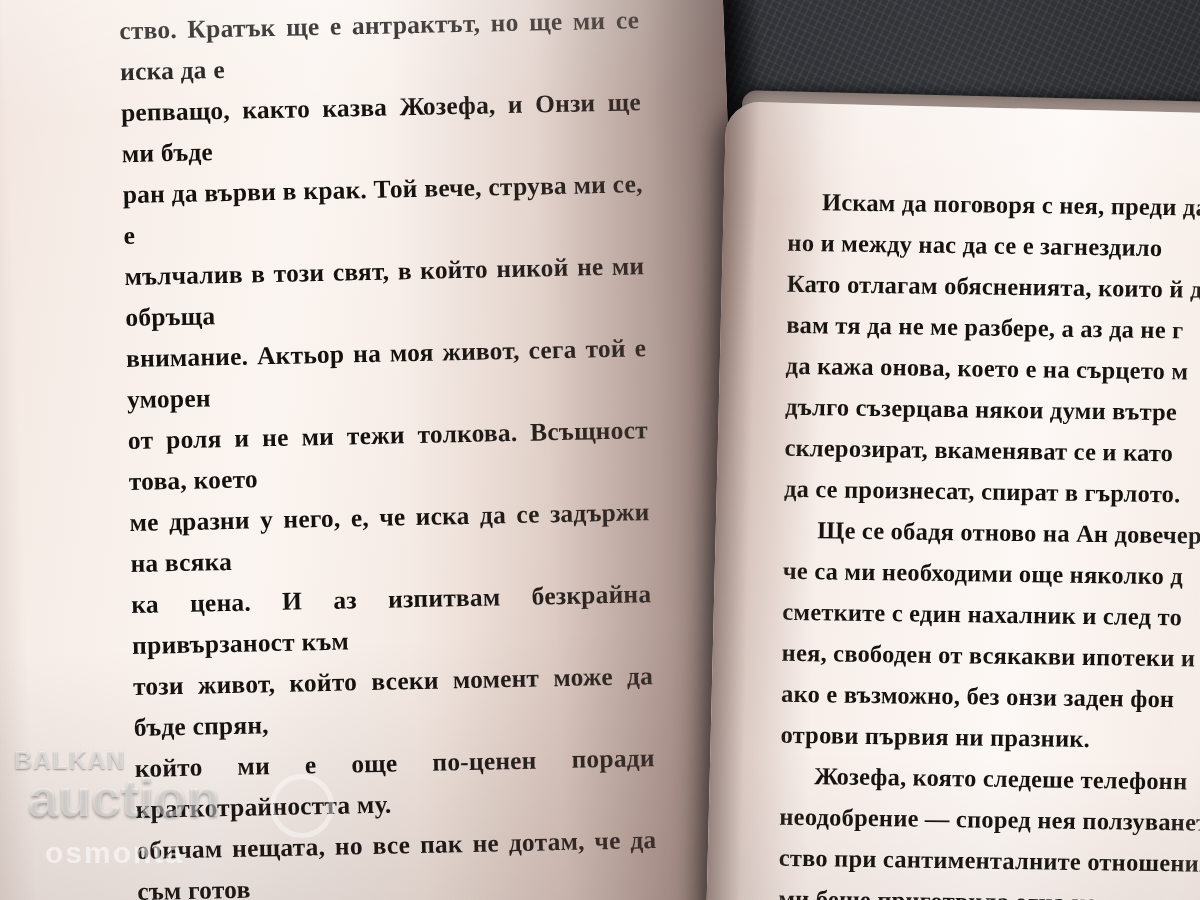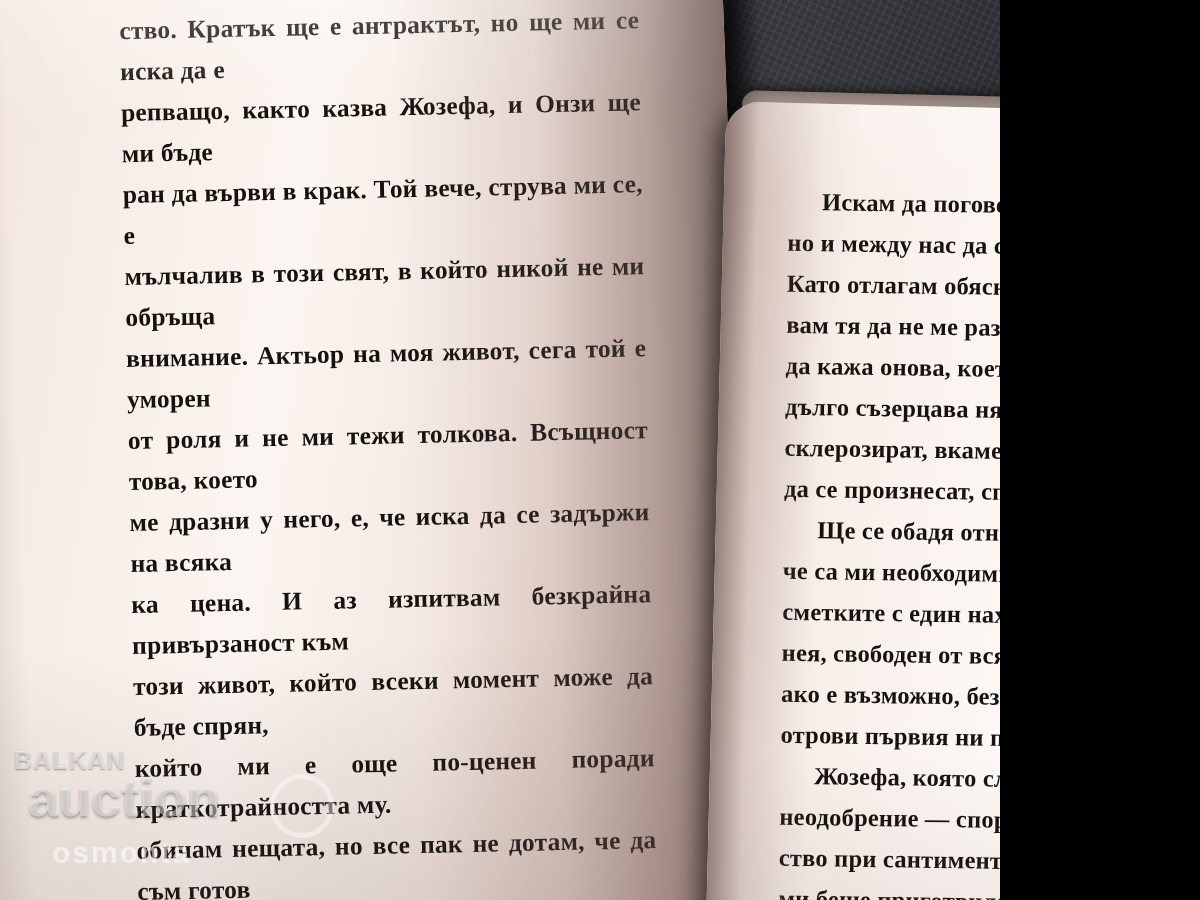--- a/index.html
+++ b/index.html
@@ -2,21 +2,21 @@
 <html><head>
 <meta charset="utf-8">
 <style>
   html, body {
     margin: 0;
     padding: 0;
     background: #000;
   }
   #scene {
     position: relative;
-    width: 1000px;
+    width: 1200px;
     height: 900px;
     overflow: hidden;
     background: #ef4444;
     font-family: "Liberation Serif", serif;
   }
 
   
   #backdrop {
     position: absolute;
     inset: 0;
@@ -203,21 +203,21 @@
     top: 26px;
     font-family: "Liberation Sans", sans-serif;
     font-size: 54px;
     font-weight: 700;
     color: rgba(255,255,255,0.45);
     text-shadow: 0 2px 3px rgba(0,0,0,0.3);
     margin-left: 20px;
   }
   #wm-osmonta {
     position: absolute;
-    left: 44px;
+    left: 37px;
     top: 96px;
     font-family: "Liberation Sans", sans-serif;
     font-size: 30px;
     font-weight: 700;
     letter-spacing: 2px;
     color: rgba(255,255,255,0.55);
   }
   .wm-circle {
     position: absolute;
     left: 262px;

